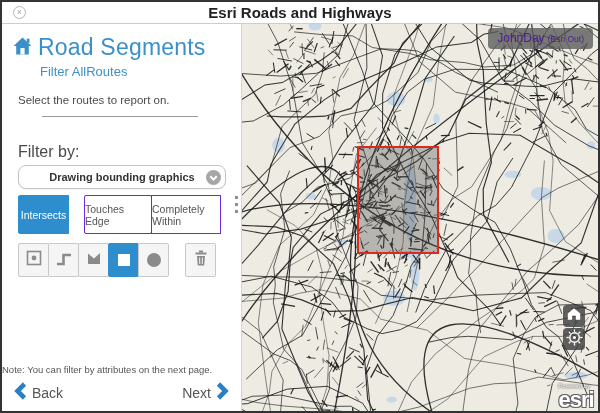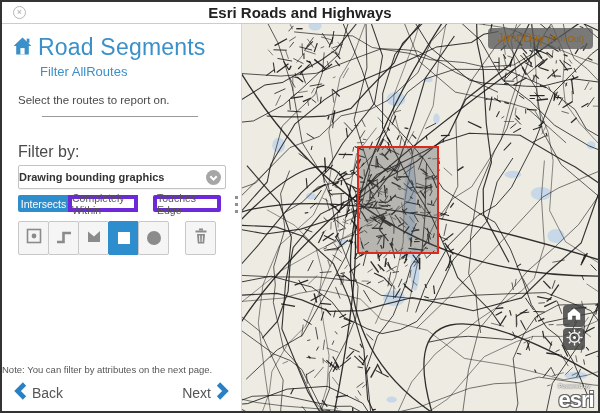--- a/index.html
+++ b/index.html
@@ -13,26 +13,26 @@
   .close-btn { position:absolute; left:11px; top:4px; width:13px; height:13px; border:1px solid #b5b5b5; border-radius:50%; color:#a5a5a5; font-size:9px; line-height:10px; text-align:center; cursor:pointer; }
 
   
   .panel { position:absolute; top:22px; left:0; bottom:0; width:240px; background:#fff; border-right:1px solid #d5d5d5; padding:10px 16px; }
   .header-row { display:flex; align-items:center; gap:5px; margin-left:-6px; }
   .panel-title { font-size:23px; font-weight:normal; color:var(--title_blue); letter-spacing:.2px; }
   .panel-subtitle { margin:3px 0 0 22px; font-size:13px; color:var(--title_blue); }
   .instruction { margin-top:15px; font-size:11.5px; color:#4a4a4a; }
   .divider { margin:10px 12px 0 24px; border-top:1px solid #9a9a9a; width:156px; }
   .filter-label { margin-top:26px; font-size:16px; color:#4a4a4a; }
-  .dropdown { position:relative; margin-top:4px; width:208px; height:24px; background:#fff; border:1px solid #c3c3c3; border-radius:2px; display:flex; align-items:center; cursor:pointer; box-shadow:0 1px 1px rgba(0,0,0,.05); }
+  .dropdown { position:relative; margin-top:4px; width:208px; height:24px; background:#fff; border:1px solid #c3c3c3; border-radius:8px; display:flex; align-items:center; justify-content:center; cursor:pointer; box-shadow:0 1px 1px rgba(0,0,0,.05); }
   .dropdown-value { font-size:11px; font-weight:bold; color:#333; }
   .dropdown-chevron { position:absolute; right:4px; top:4px; width:15px; height:15px; border-radius:50%; background:#a6a6a6; display:flex; align-items:center; justify-content:center; }
 
   .tabs { display:flex; margin-top:6px; }
-  .tab { height:17px; border:4px solid #6d28d9; background:#fff; color:#555; font-size:10.5px; display:flex; align-items:center; justify-content:center; cursor:pointer; }
+  .tab { height:39px; border:1px solid #6d28d9; background:#fff; color:#555; font-size:10.5px; display:flex; align-items:center; justify-content:center; cursor:pointer; }
   .tab + .tab { margin-left:-1px; }
   .tab.selected { background:var(--accent); border-color:var(--accent); color:#fff; }
   .tab-0 { width:51px; border-radius:2px 0 0 2px; }
   .tab-1 { width:70px; }
   .tab-2 { width:68px; margin-left:15px !important; border-radius:2px; }
 
   .tools { display:flex; margin-top:9px; width:204px; }
   .tool { width:31px; height:34px; background:#f5f5f5; border:1px solid #c8c8c8; border-radius:2px; display:flex; align-items:center; justify-content:center; cursor:pointer; }
   .tool + .tool { margin-left:-1px; }
   .tool.selected { background:var(--accent); border-color:var(--accent); }
@@ -44,21 +44,21 @@
   .panel-handle i { width:3px; height:3px; background:#8f8f8f; display:block; }
 
   .note { position:absolute; bottom:36px; left:0; right:0; text-align:left; font-size:9.5px; color:#555; }
   .nav { position:absolute; bottom:8px; left:12px; right:12px; display:flex; justify-content:space-between; align-items:flex-start; }
   .nav-btn { display:flex; align-items:center; gap:5px; cursor:pointer; font-size:14px; color:#555; }
 
   
   .map { position:absolute; left:240px; top:22px; right:0; bottom:0; background:var(--map_bg); overflow:hidden; }
   .map svg.roads { position:absolute; left:0; top:0; }
   .selection-rect { position:absolute; left:115px; top:122px; width:82px; height:108px; border:2px solid var(--selection_red); background:rgba(80,80,80,.35); }
-  .user-btn { position:absolute; top:4px; right:5px; background:rgba(88,88,88,.78); border-radius:4px; padding:3px 9px 4px; color:#a16207; cursor:pointer; display:flex; align-items:baseline; gap:3px; }
+  .user-btn { position:absolute; top:4px; right:5px; background:rgba(88,88,88,.78); border-radius:4px; padding:3px 9px 4px; color:#4c1d95; cursor:pointer; display:flex; align-items:baseline; gap:3px; }
   .user-name { font-size:12px; }
   .sign-out { font-size:8.5px; }
   .map-ctrls { position:absolute; right:13px; top:281px; display:flex; flex-direction:column; gap:1px; }
   .map-ctrl { width:22px; height:22px; background:rgba(62,62,62,.82); border-radius:4px; display:flex; align-items:center; justify-content:center; cursor:pointer; }
   .esri-logo { position:absolute; right:4px; bottom:0; text-align:center; line-height:1; }
   .powered-by { font-size:6px; color:#fff; text-shadow:0 0 2px #555, 0 0 2px #555; display:block; margin-right:4px; }
   .brand { font-size:22px; font-weight:bold; color:#fff; letter-spacing:-1px;
            text-shadow:-1px -1px 0 #666, 1px -1px 0 #666, -1px 1px 0 #666, 1px 1px 0 #666; }
 </style>
 </head>
@@ -92,22 +92,22 @@
       <span class="dropdown-value">Drawing bounding graphics</span>
       <span class="dropdown-chevron">
         <svg width="15" height="15" viewBox="0 0 15 15">
             <polyline points="4.3,6.3 7.5,9.6 10.7,6.3" fill="none" stroke="#fff" stroke-width="2"></polyline>
           </svg>
       </span>
     </div>
 
     <div class="tabs">
       <div class="tab tab-0 selected">Intersects</div>
+      <div class="tab tab-2">Touches Edge</div>
       <div class="tab tab-1">Completely Within</div>
-      <div class="tab tab-2">Touches Edge</div>
     </div>
 
     <div class="tools">
       <div class="tool">
         <span>
           <svg width="18" height="18" viewBox="0 0 18 18">
             <rect x="2.5" y="2.5" width="13" height="13" fill="none" stroke="#8b8b8b" stroke-width="1.6"></rect>
             <circle cx="9" cy="9" r="2.4" fill="#8b8b8b"></circle>
           </svg>
         </span>

